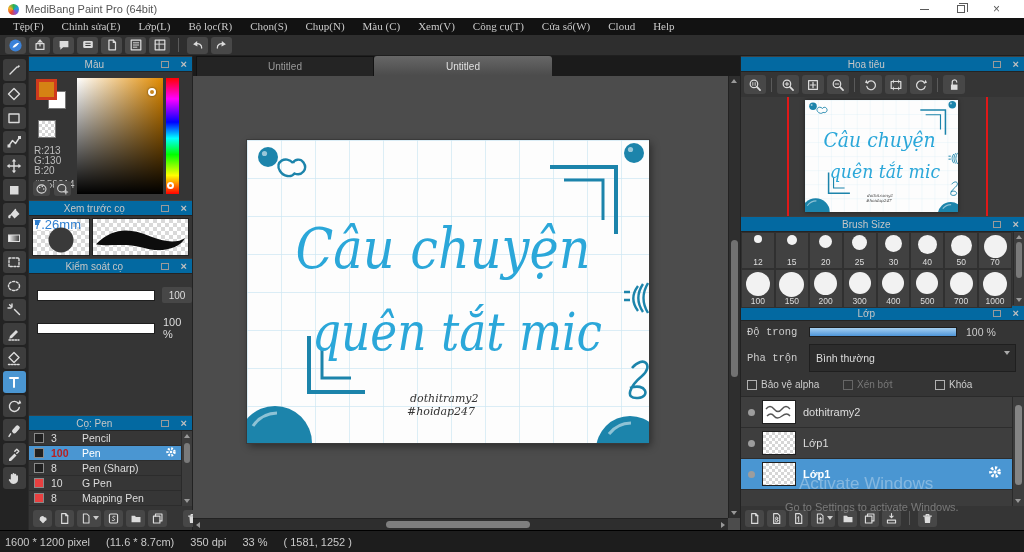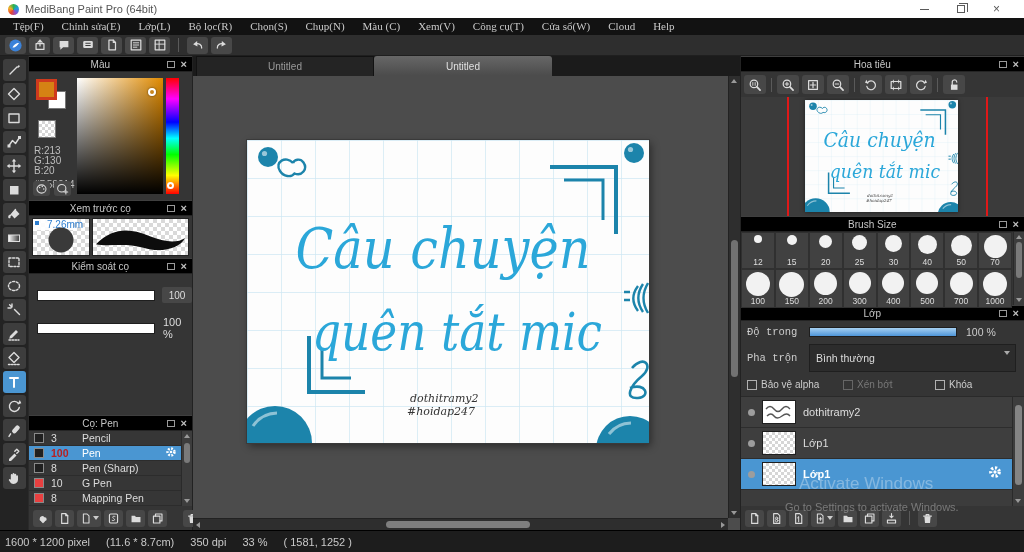--- a/index.html
+++ b/index.html
@@ -31,21 +31,21 @@
   
   .main{flex:1;display:flex;min-height:0;}
 
   
   .toolstrip{width:28px;background:#232323;display:flex;flex-direction:column;align-items:center;padding-top:3px;gap:2px;flex:none;}
   .tool{width:23px;height:22px;background:#3d3d3d;border-radius:3px;display:flex;align-items:center;justify-content:center;flex:none;}
   .tool.active{background:#4a96d2;}
 
   
   .leftcol{width:165px;background:#353535;display:flex;flex-direction:column;flex:none;border-left:1px solid #2a2a2a;border-right:1px solid #222;}
-  .panel-h{height:16px;background:#000000;display:flex;align-items:center;padding:0 5px;flex:none;border-top:1px solid #3f3f3f;border-bottom:1px solid #242424;}
+  .panel-h{height:16px;background:#0369a1;display:flex;align-items:center;padding:0 5px;flex:none;border-top:1px solid #3f3f3f;border-bottom:1px solid #242424;gap:6px;}
   .ph-title{flex:1;text-align:center;font-size:10px;color:#c6c6c6;}
   .ph-pop{width:8px;height:7px;border:1px solid #9a9a9a;margin-right:6px;flex:none;}
   .ph-x{color:#c0c0c0;font-size:11px;font-weight:bold;line-height:10px;}
 
   .checker{background-image:conic-gradient(#d9d9d9 25%,#ffffff 0 50%,#d9d9d9 0 75%,#ffffff 0);background-size:8px 8px;}
   .checker-sm{background-image:conic-gradient(#d6d6d6 25%,#ffffff 0 50%,#d6d6d6 0 75%,#ffffff 0);background-size:6px 6px;}
 
   
   .color-body{height:128px;position:relative;display:flex;padding:6px 3px 4px 2px;flex:none;}
   .swatch-col{width:46px;position:relative;flex:none;}
@@ -56,21 +56,21 @@
   .pal-btns{position:absolute;left:2px;bottom:0;display:flex;gap:4px;}
   .pal-btn{width:17px;height:15px;background:#474747;border-radius:3px;display:flex;align-items:center;justify-content:center;}
   .sv-square{width:86px;height:116px;position:relative;flex:none;background:linear-gradient(to top,#000,rgba(0,0,0,0)),linear-gradient(to right,#fff,#e08a00);}
   .sv-marker{position:absolute;right:7px;top:10px;width:8px;height:8px;border:2px solid #fff;border-radius:50%;box-shadow:0 0 2px rgba(0,0,0,.7);}
   .hue-bar{width:13px;height:116px;margin-left:3px;position:relative;flex:none;background:linear-gradient(to bottom,#ff0000,#ff00ff 18%,#0000ff 38%,#00ffff 52%,#00ff00 66%,#ffff00 84%,#ff0000 100%);}
   .hue-marker{position:absolute;left:1px;bottom:5px;width:7px;height:7px;border:2px solid #fff;border-radius:50%;}
 
   
   .bp-body{height:42px;display:flex;gap:2px;padding:2px 3px;flex:none;}
   .bp-left{width:58px;position:relative;border:1px solid #222;flex:none;}
-  .bp-size{position:absolute;top:0;left:0;right:16px;height:11px;background:rgba(255,255,255,.92);font-size:10px;color:#2f7fd0;padding-left:14px;line-height:11px;}
+  .bp-size{position:absolute;top:0;left:0;right:16px;height:11px;background:rgba(255,255,255,.92);font-size:13px;color:#2f7fd0;padding-left:1px;line-height:11px;}
   .bp-size::before{content:"";position:absolute;left:2px;top:2px;width:4px;height:4px;background:#2f7fd0;}
   .bp-circle{position:absolute;left:50%;top:58%;transform:translate(-50%,-50%);width:25px;height:25px;border-radius:50%;background:#3a3a3a;}
   .bp-right{flex:1;position:relative;border:1px solid #222;}
   .bp-right svg{position:absolute;inset:0;}
 
   
   .ctl-body{flex:1;padding:13px 0 0 8px;}
   .slider-row{display:flex;align-items:center;margin-bottom:13px;}
   .track{width:118px;height:11px;background:#fff;border:1px solid #1e1e1e;position:relative;flex:none;}
   .fill{height:100%;background:linear-gradient(180deg,#a6d0f2,#4e95d8);}

